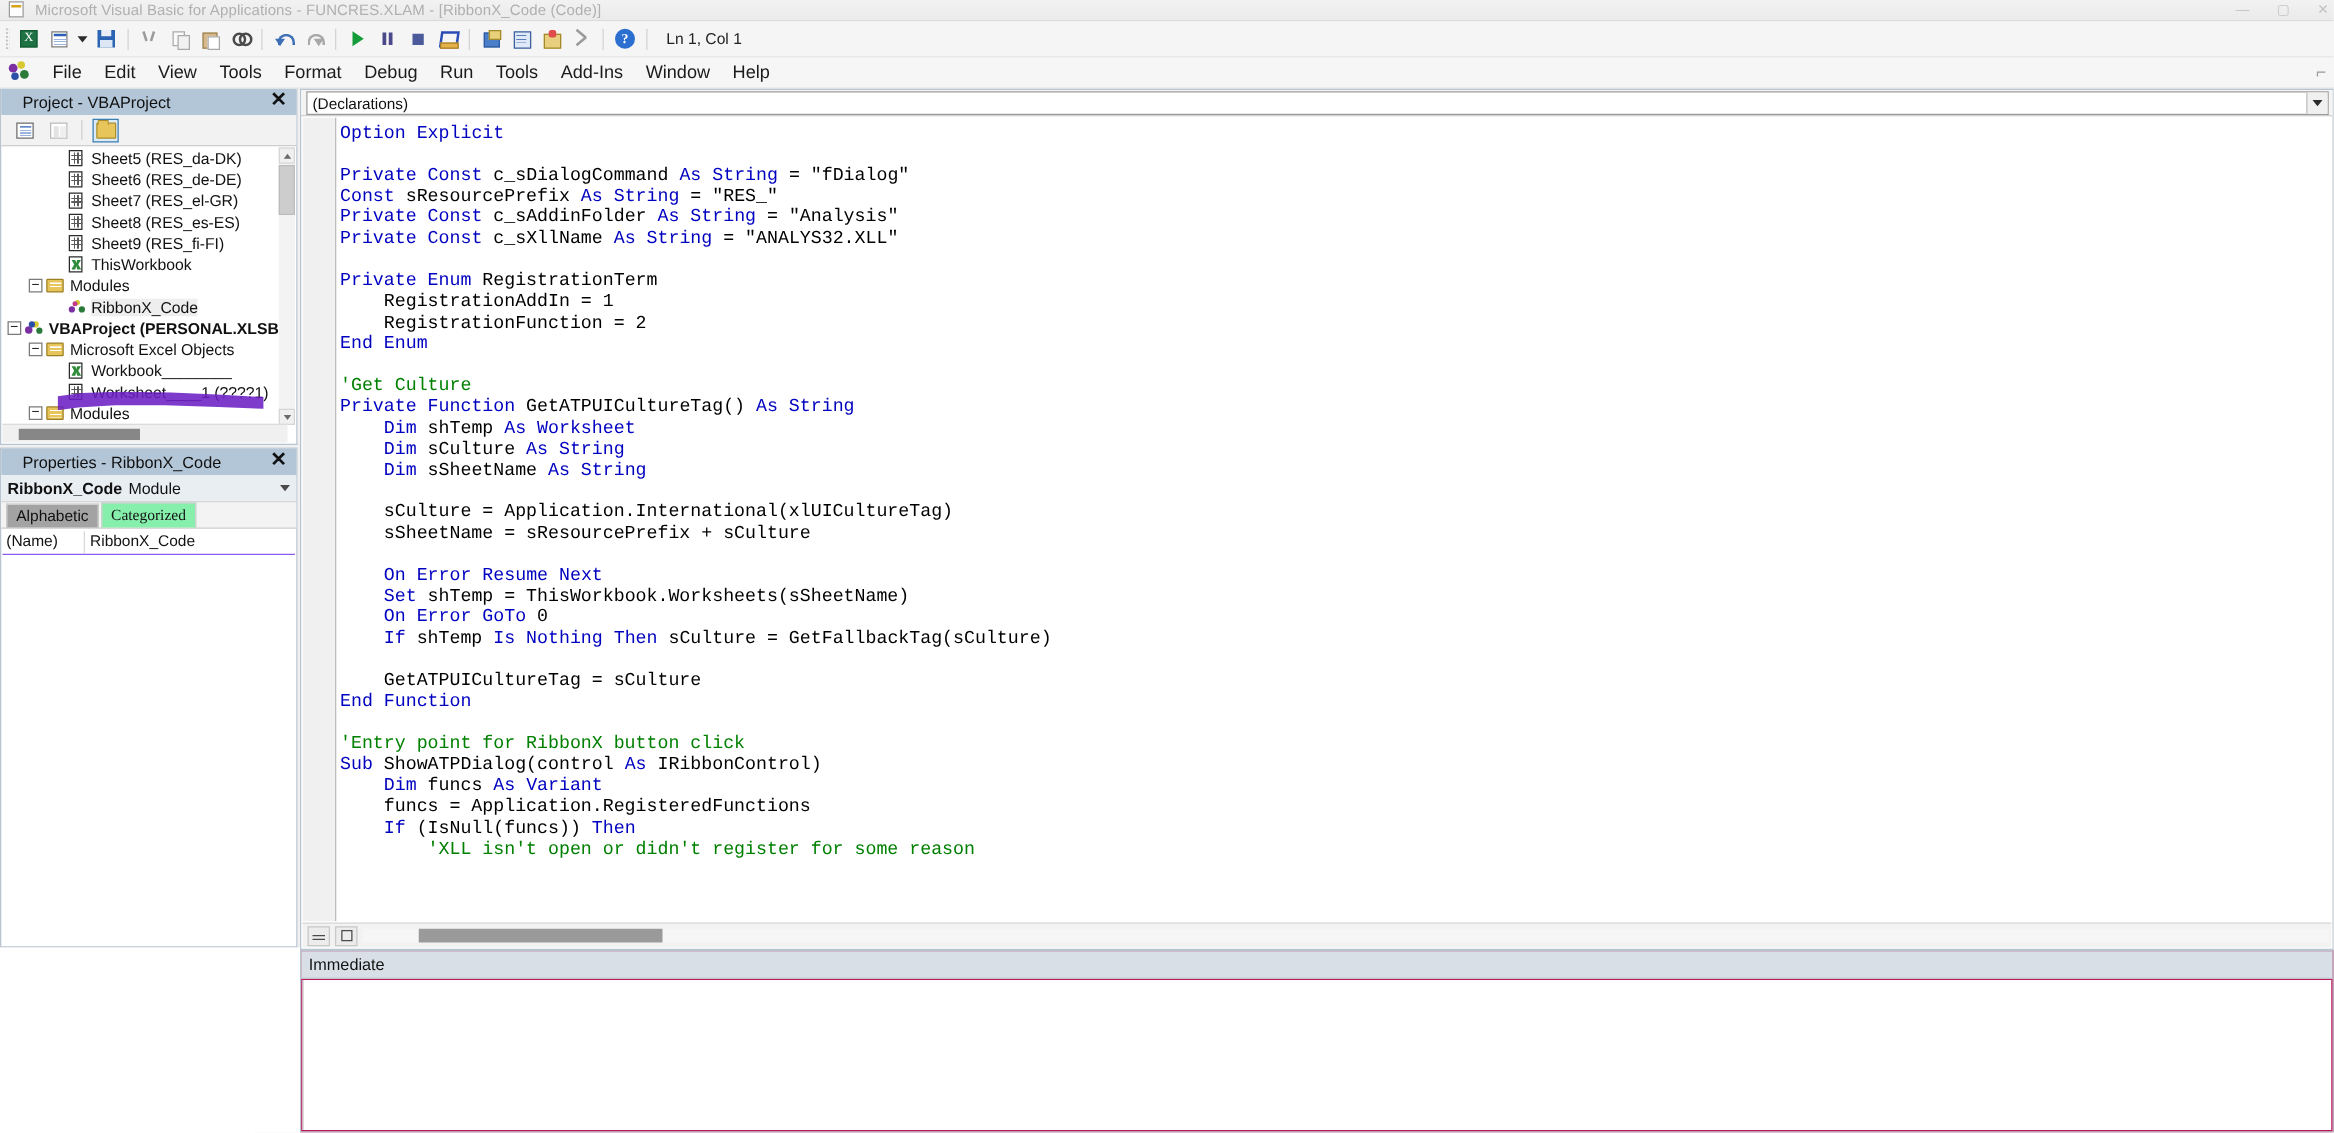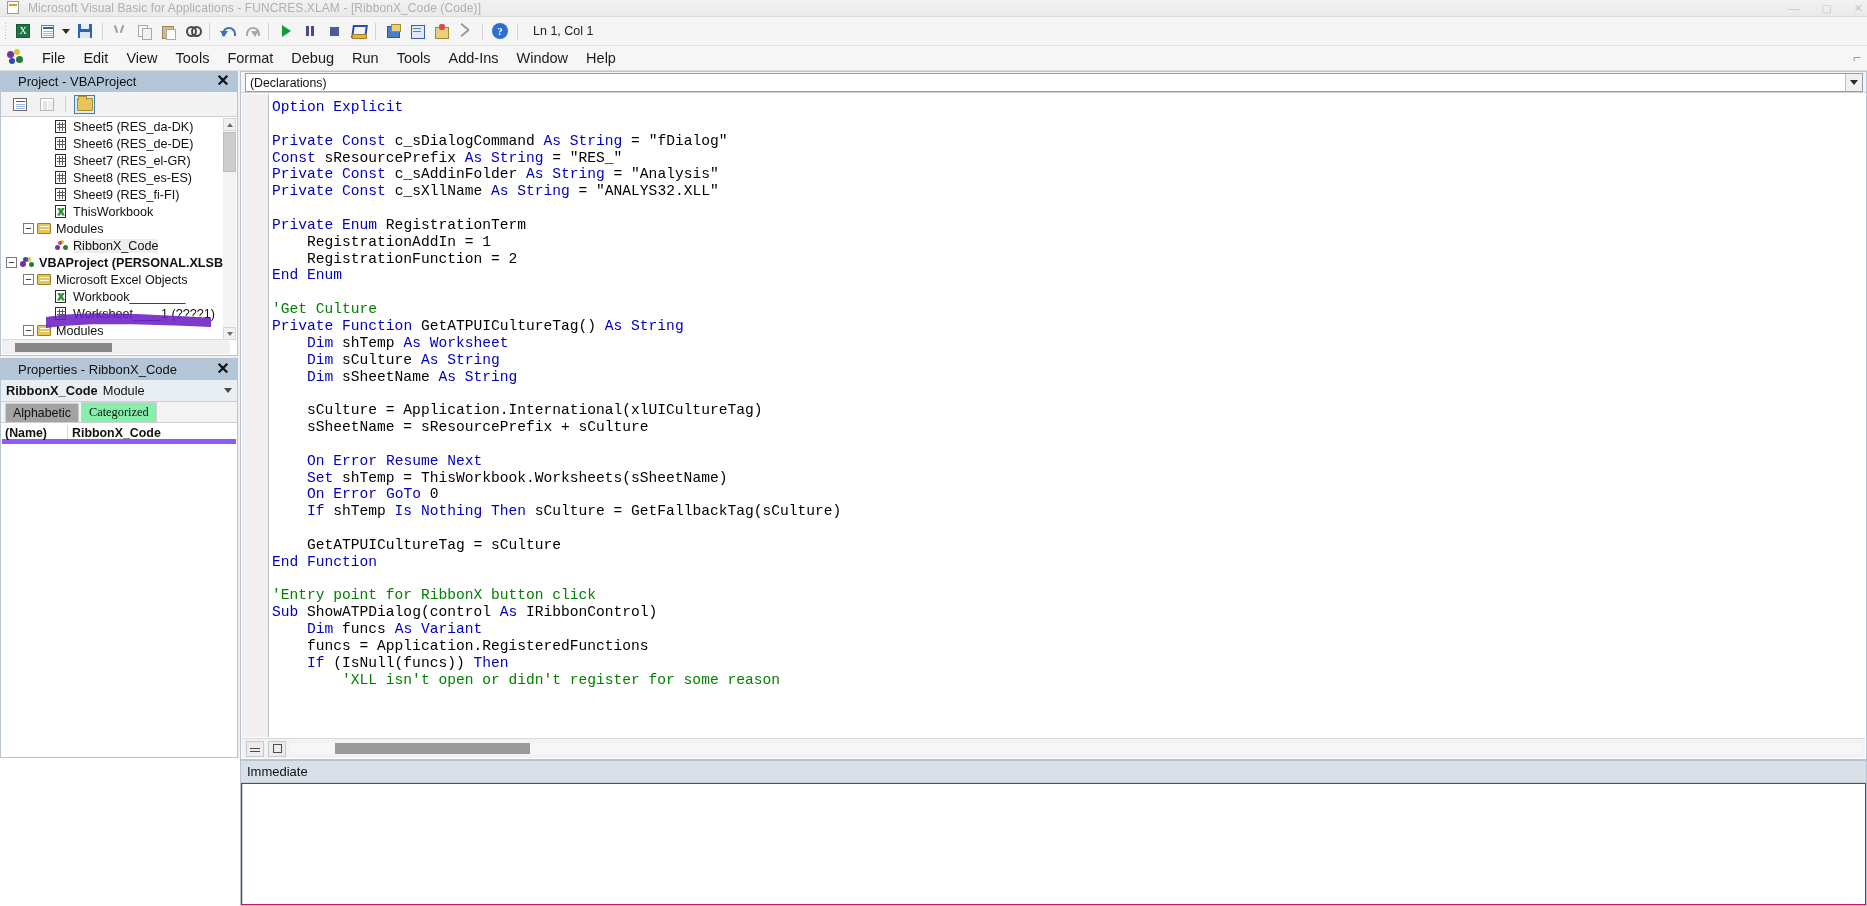--- a/index.html
+++ b/index.html
@@ -230,21 +230,21 @@
     border-left: 4px solid transparent; border-right: 4px solid transparent; border-top: 5px solid #4a4a4a;
   }
   .props-tabs {
     height: 21px; background: #f3f3f3; border-bottom: 1px solid #cfcfcf;
     display: flex; align-items: flex-end; padding-left: 4px;
   }
   .ptab { font-size: 12.4px; padding: 2px 7px 2px 7px; color: #111; background: #a3a3a3;
     border: 1px solid #cfcfcf; border-bottom: none; margin-right: 2px; cursor: default; }
   .ptab.inactive { background: #86efac; font-family: Liberation Serif, serif; }
   .props-grid { position: absolute; left: 1px; top: 66px; right: 1px; bottom: 1px; background: #fff; }
-  .prow { display: flex; height: 19px; border-bottom: 5px solid #8b5cf6; font-weight: bold; }
+  .prow { display: flex; height: 19px; border-bottom: 1px solid #8b5cf6; }
   .pkey { width: 66px; font-size: 12.4px; padding: 1px 3px; color: #111;
     border-right: 1px solid #d8d8d8; white-space: nowrap; }
   .pval { flex: 1; font-size: 12.4px; padding: 1px 4px; color: #111; }
 
   
   .code-win {
     position: absolute; left: 240px; top: 71px; right: 0; bottom: 146px;
     background: #fff; border: 1px solid #b8c4cf;
   }
   .combo-row { display: flex; height: 21px; background: #f4f4f4; border-bottom: 1px solid #cfcfcf; }

